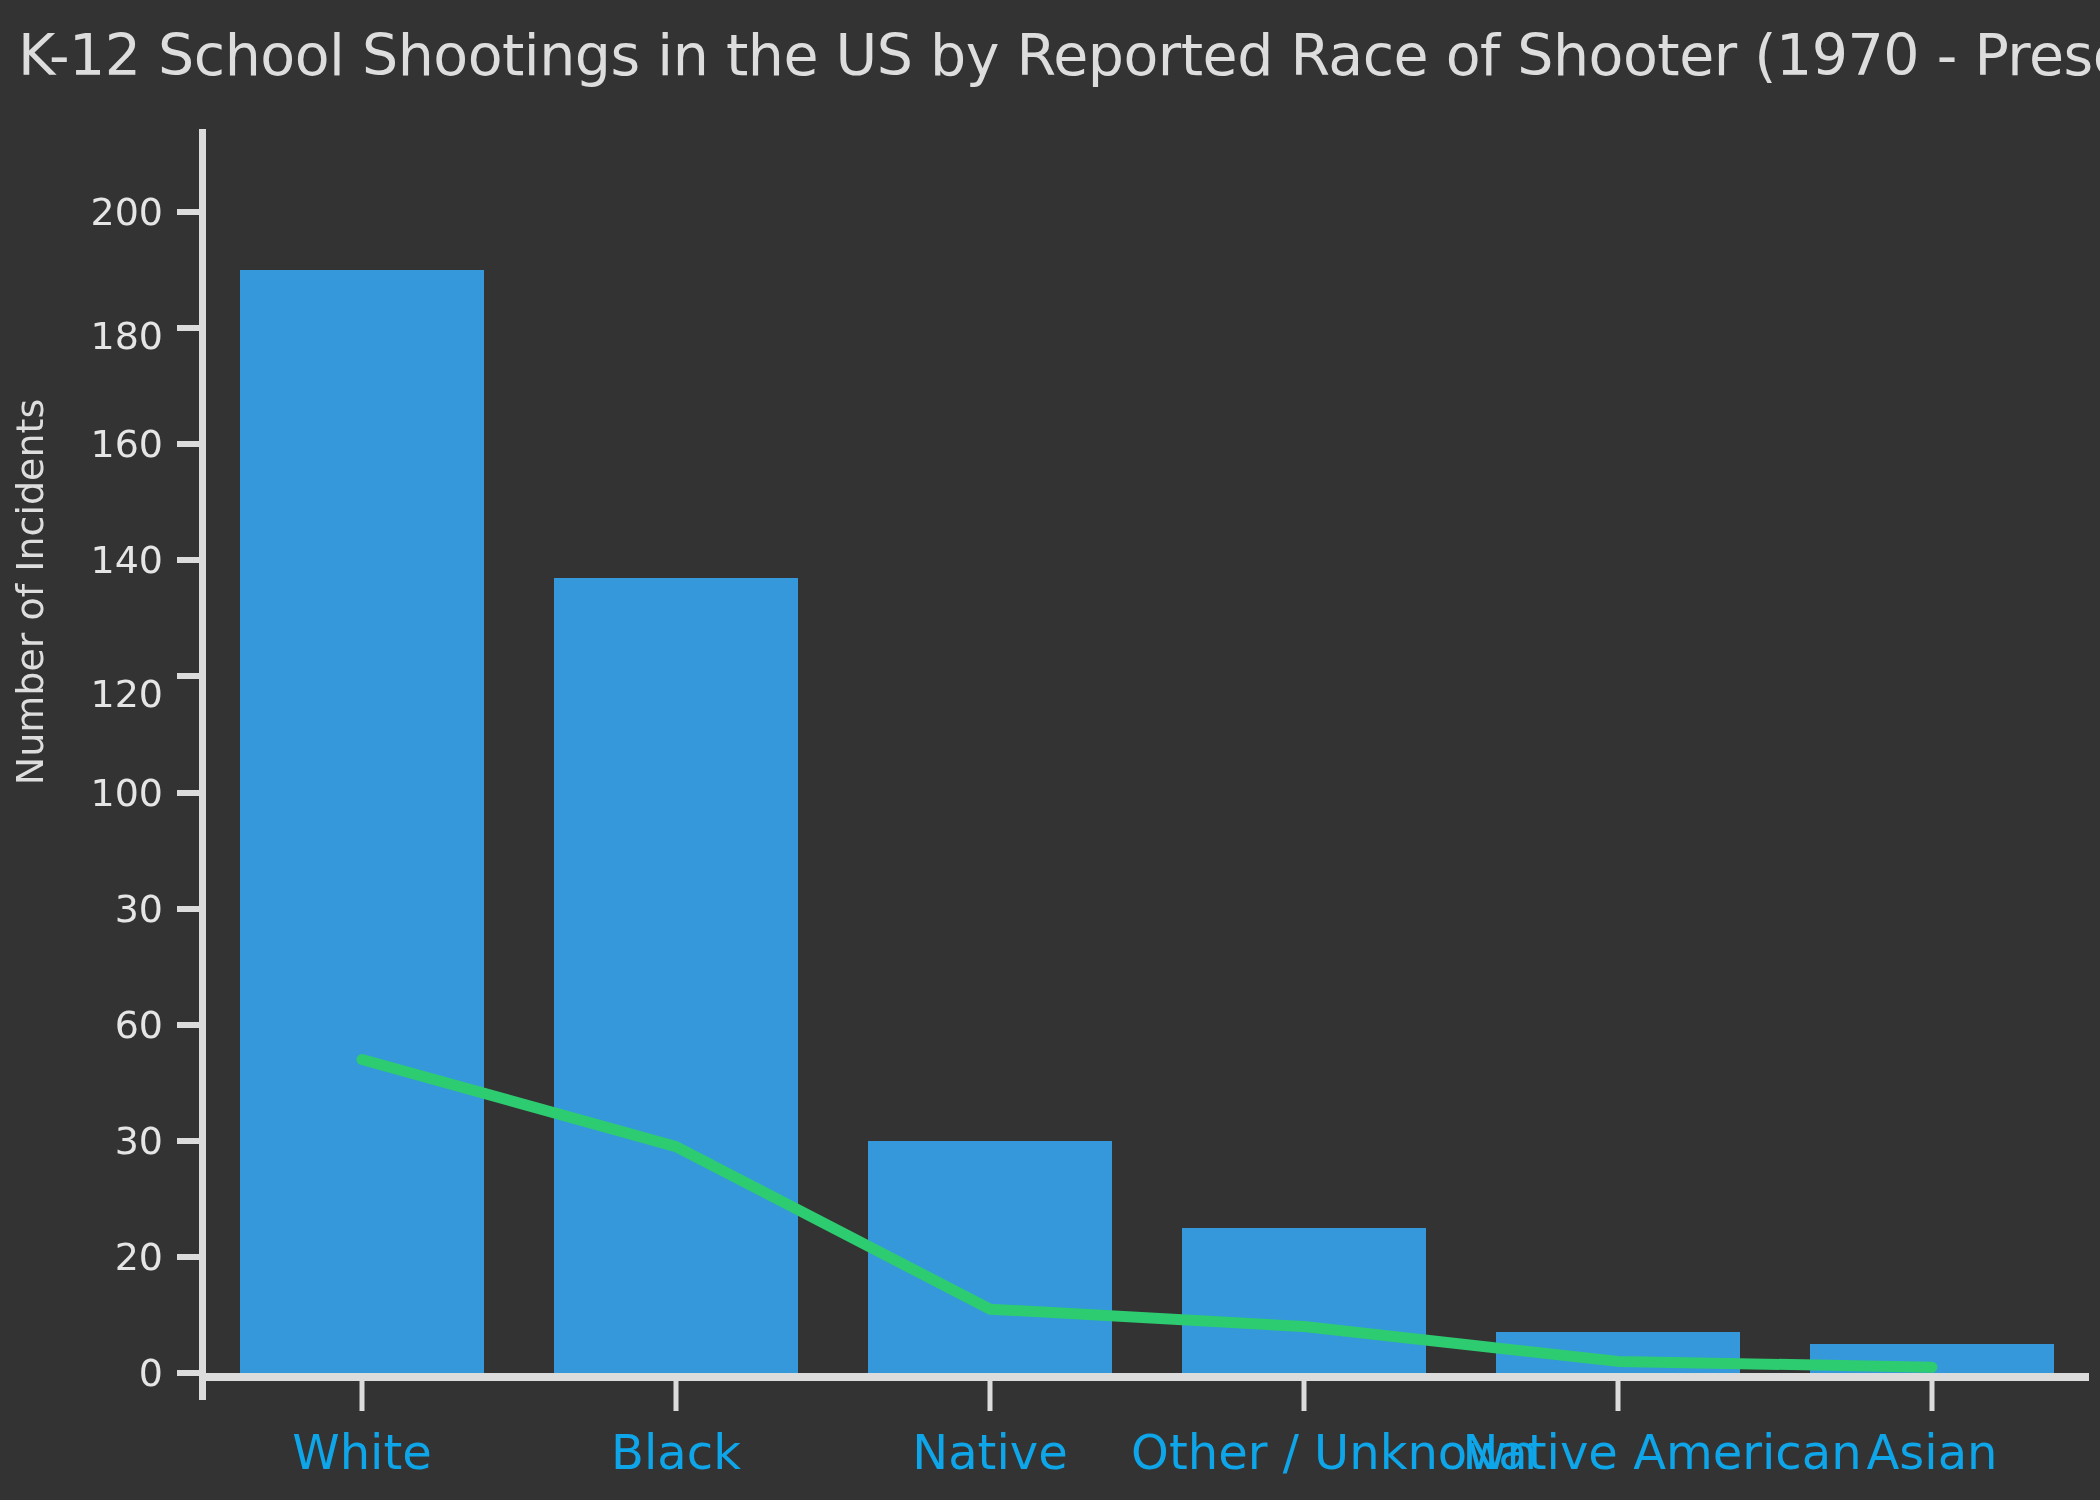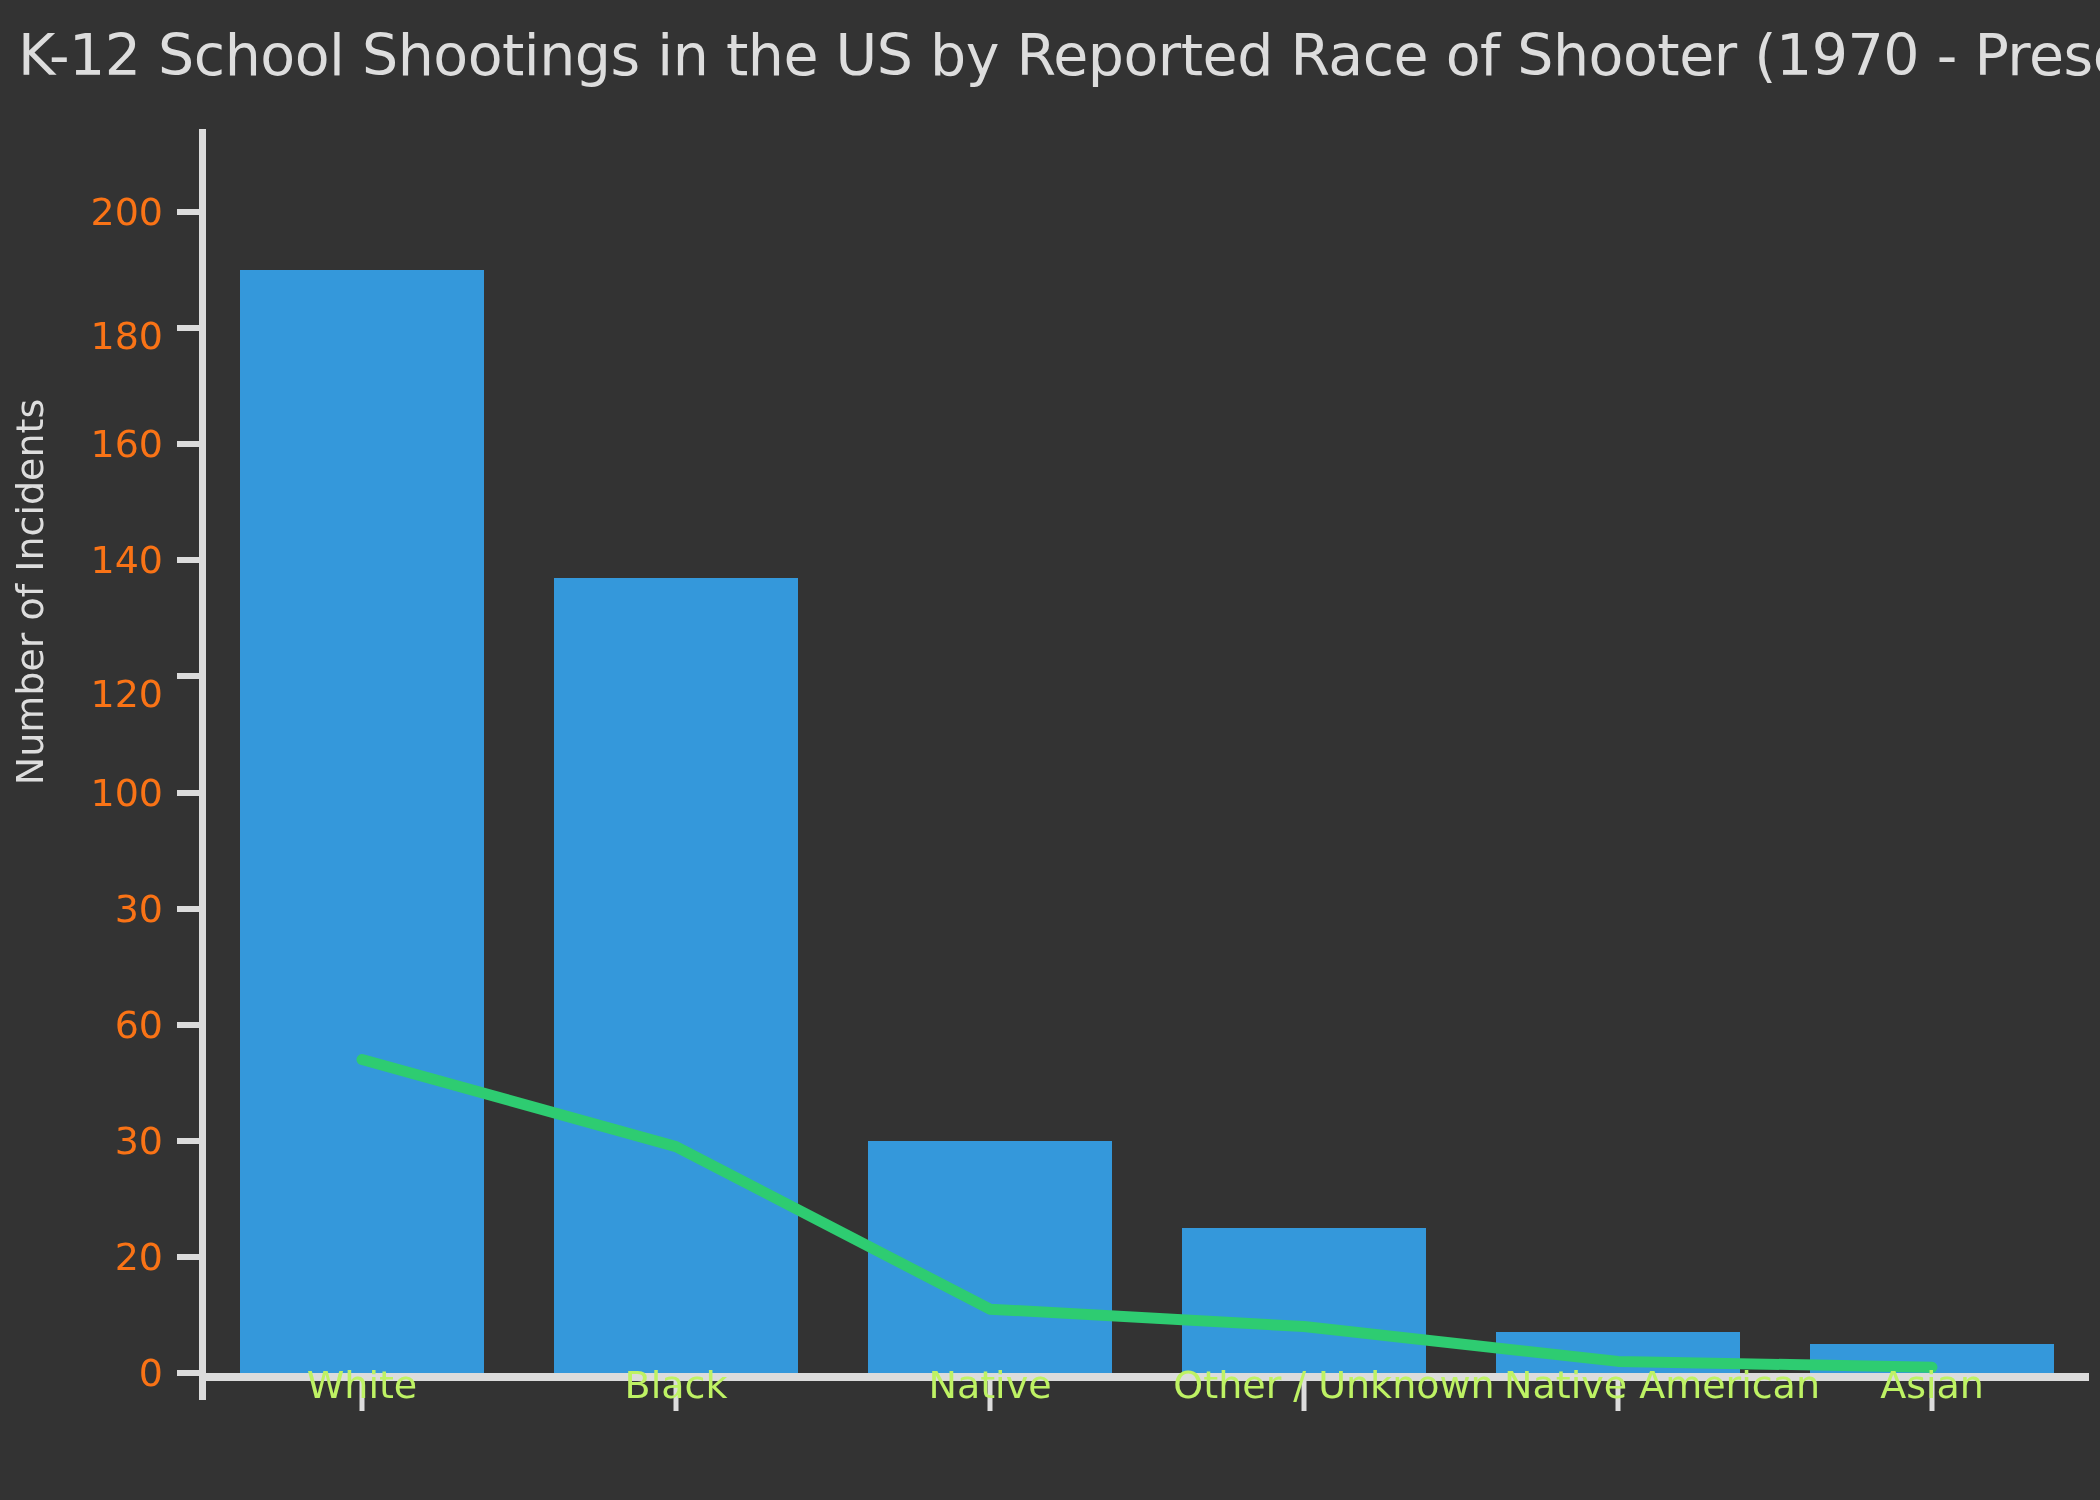--- a/index.html
+++ b/index.html
@@ -67,21 +67,21 @@
     width: 22px;
     height: 6px;
     background: #dcdcdc;
     right: 0;
   }
   .y-tick-label {
     position: absolute;
     right: 36px;
     text-align: center;
     font-size: 38px;
-    color: #f97316;
+    color: #e5e5e5;
     transform: translateY(-50%);
     white-space: nowrap;
   }
   #y-ticks {
     position: absolute;
     left: 0;
     top: 0;
     width: 199px;
     height: 1500px;
   }
@@ -89,23 +89,23 @@
   .x-tick-mark {
     position: absolute;
     top: 1381px;
     width: 5px;
     height: 30px;
     background: #dcdcdc;
     transform: translateX(-50%);
   }
   .x-tick-label {
     position: absolute;
-    top: 1363px;
-    font-size: 38px;
-    color: #bef264;
+    top: 1424px;
+    font-size: 48px;
+    color: #0ea5e9;
     transform: translateX(-50%);
     white-space: nowrap;
   }
 
   
   .bar {
     position: absolute;
     bottom: 0;
     background: #3498db;
   }

